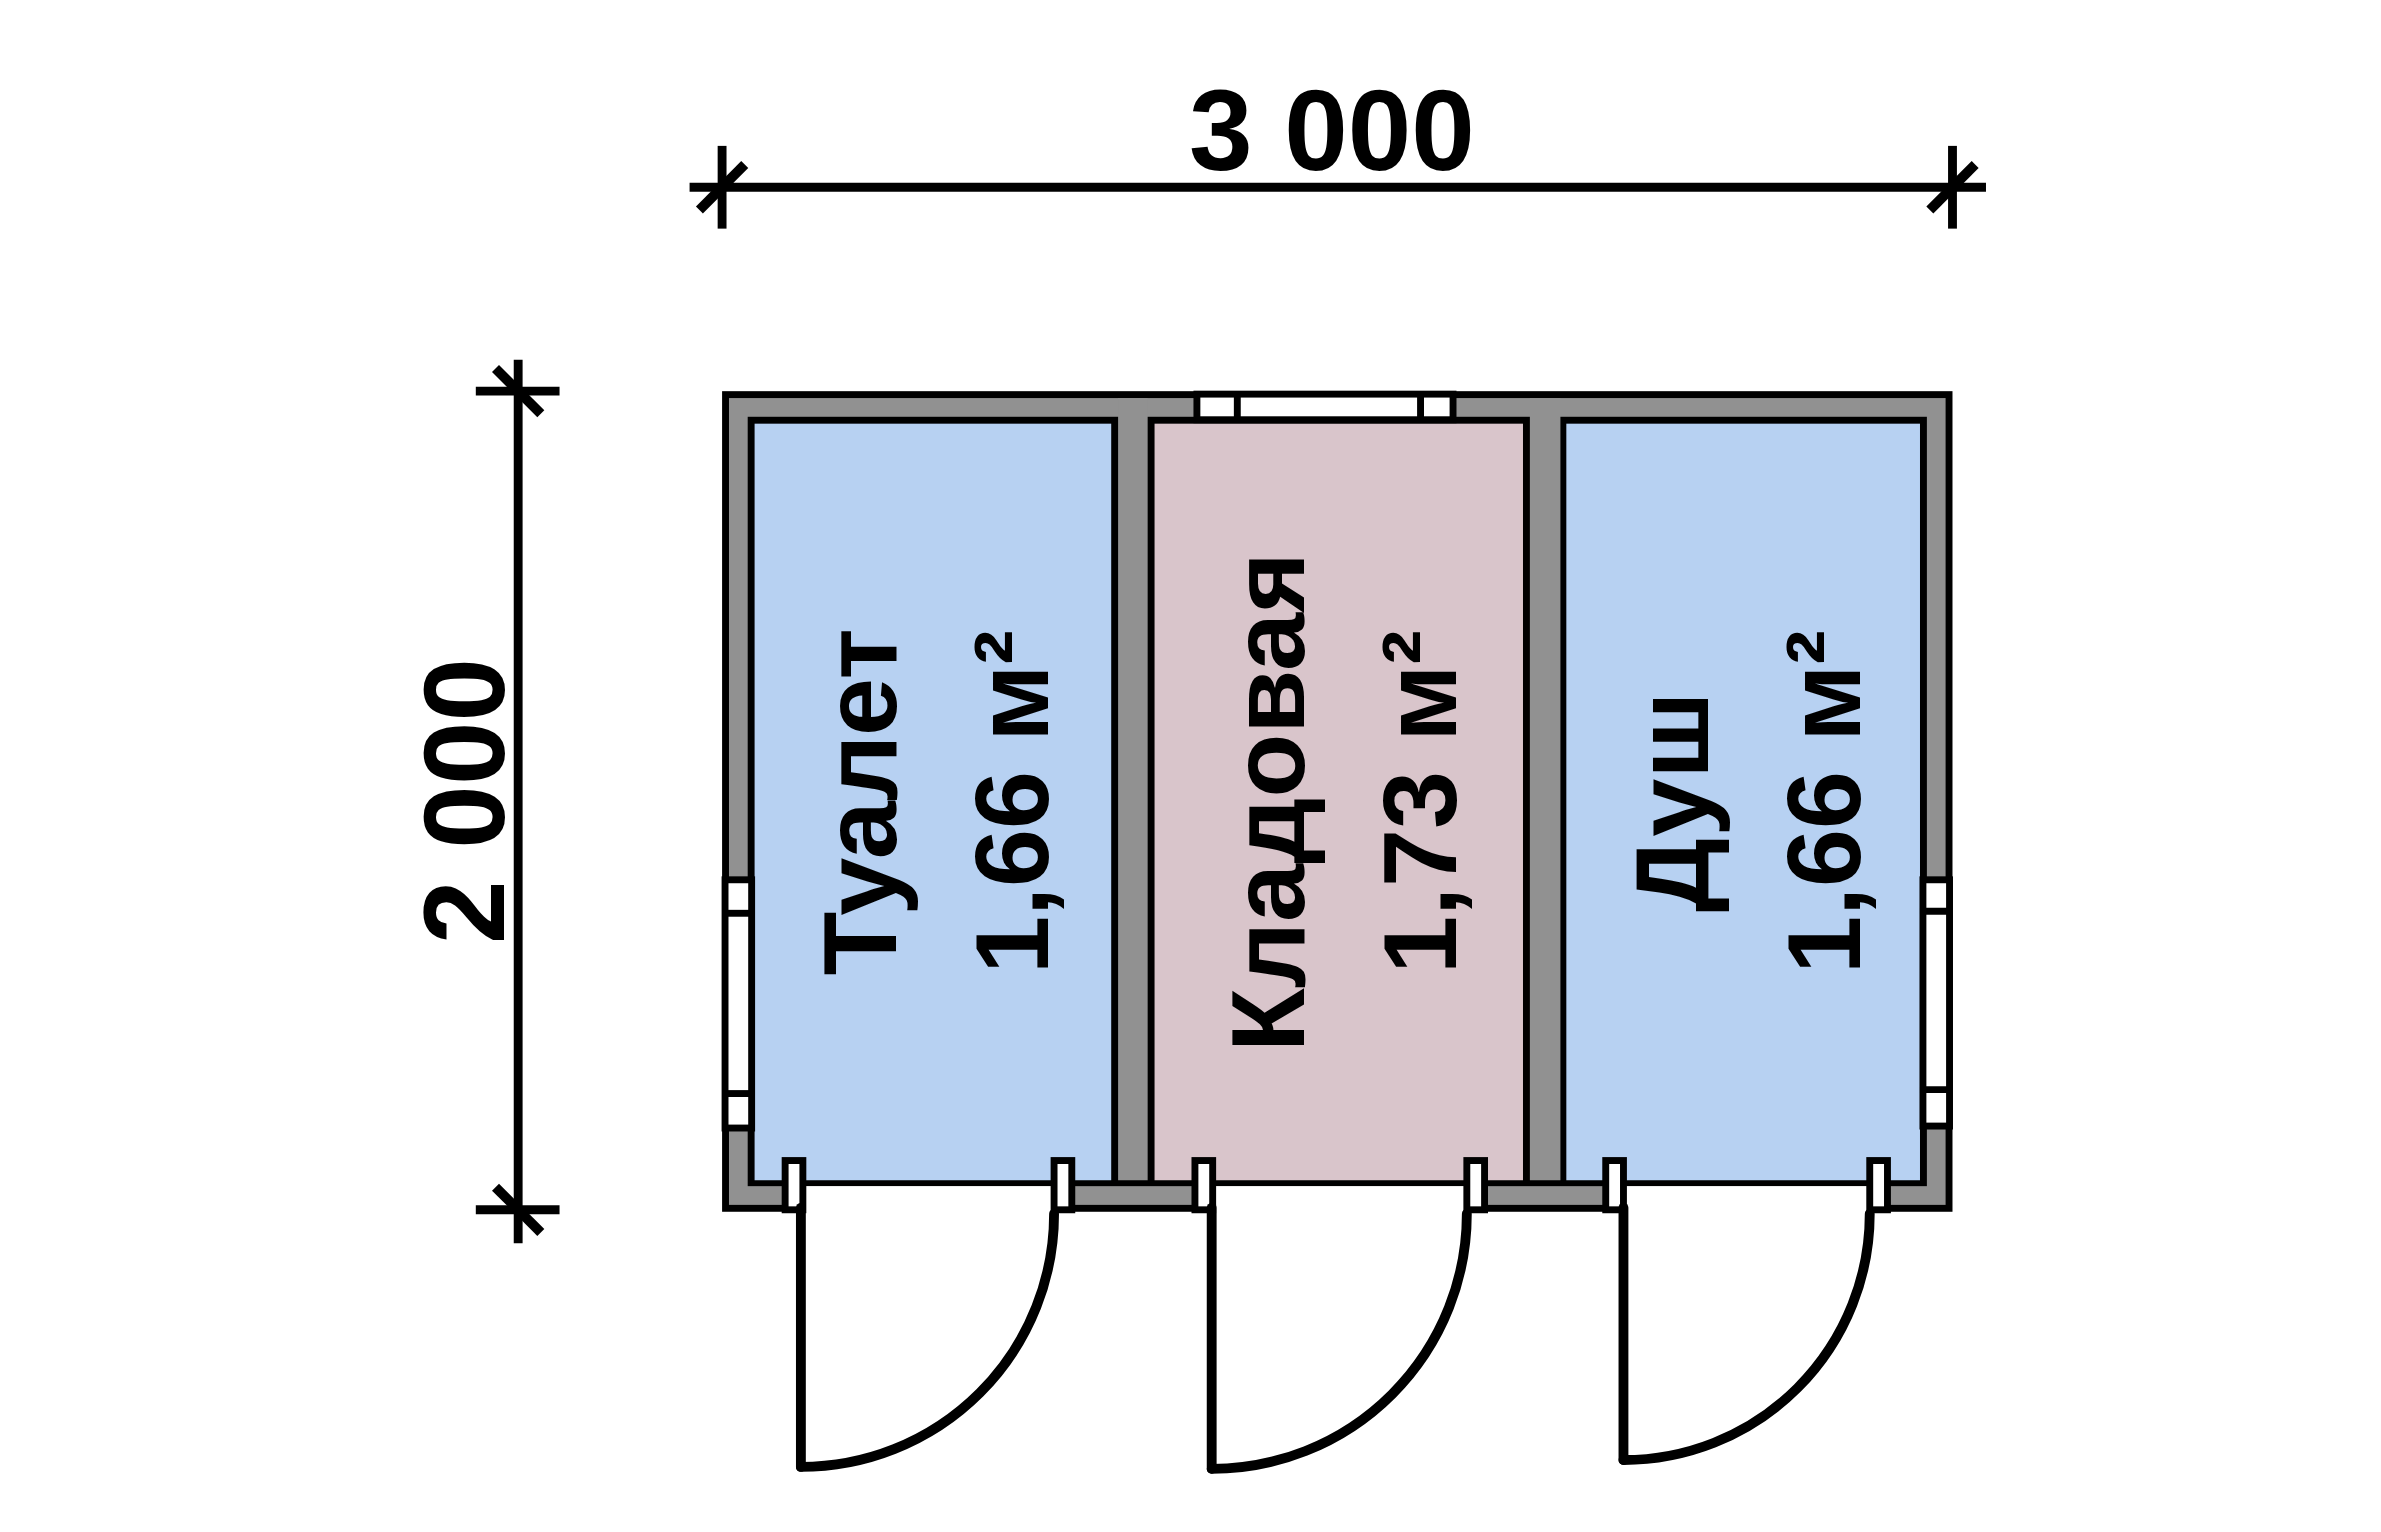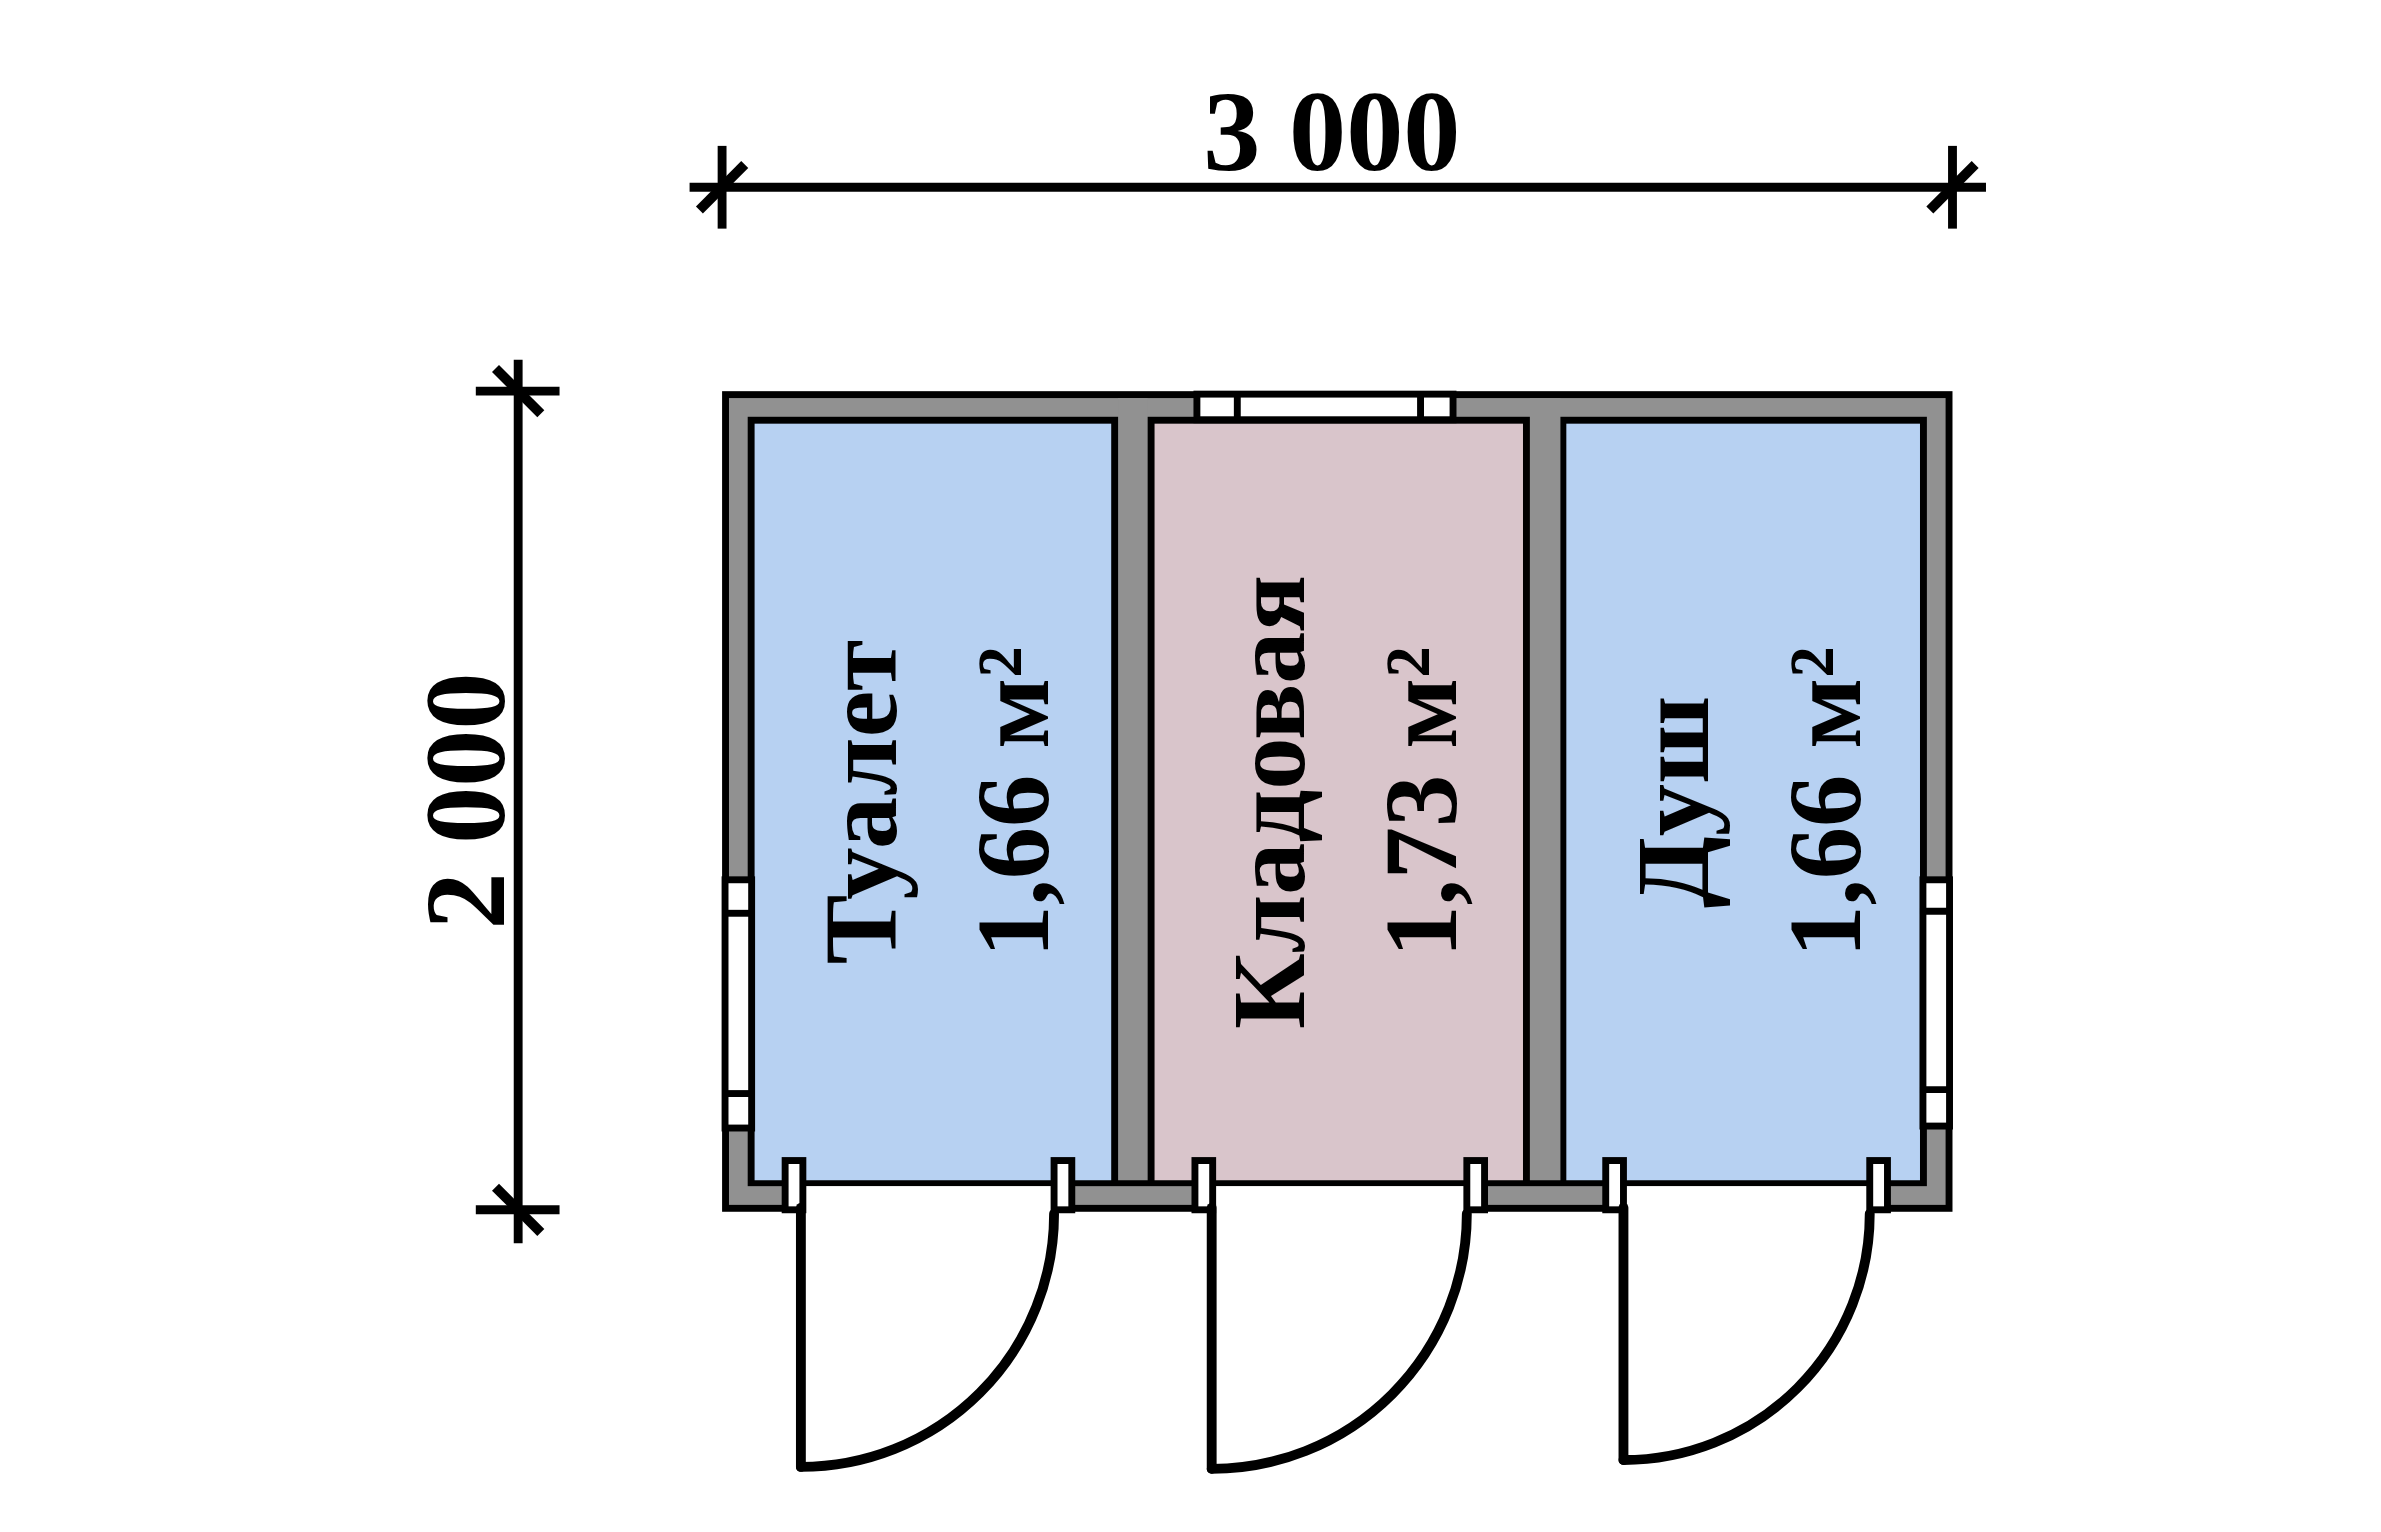--- a/index.html
+++ b/index.html
@@ -1,17 +1,17 @@
 <!DOCTYPE html>
 <html><head>
 <meta charset="utf-8">
 <style>
   html,body{margin:0;padding:0;background:#ffffff;}
   .stage{position:relative;width:2382px;height:1533px;background:#ffffff;overflow:hidden;
-         font-family:Liberation Serif, serif;}
+         font-family:Liberation Sans, sans-serif;}
   svg{position:absolute;left:0;top:0;}
   .dim-text{font-weight:bold;font-size:116px;fill:#000;}
   .room-name{font-weight:bold;font-size:106px;fill:#000;}
   .room-area{font-weight:bold;font-size:106px;fill:#000;}
   .ln{stroke:#000000;stroke-width:9;}
   .tick{stroke:#000000;stroke-width:10;}
   .doorln{stroke:#000000;stroke-width:10;fill:none;stroke-linecap:round;}
   .winframe{fill:#ffffff;stroke:#000000;stroke-width:7;}
   .windiv{stroke:#000000;stroke-width:7;}
   .jamb{fill:#ffffff;stroke:#000000;stroke-width:7;}

